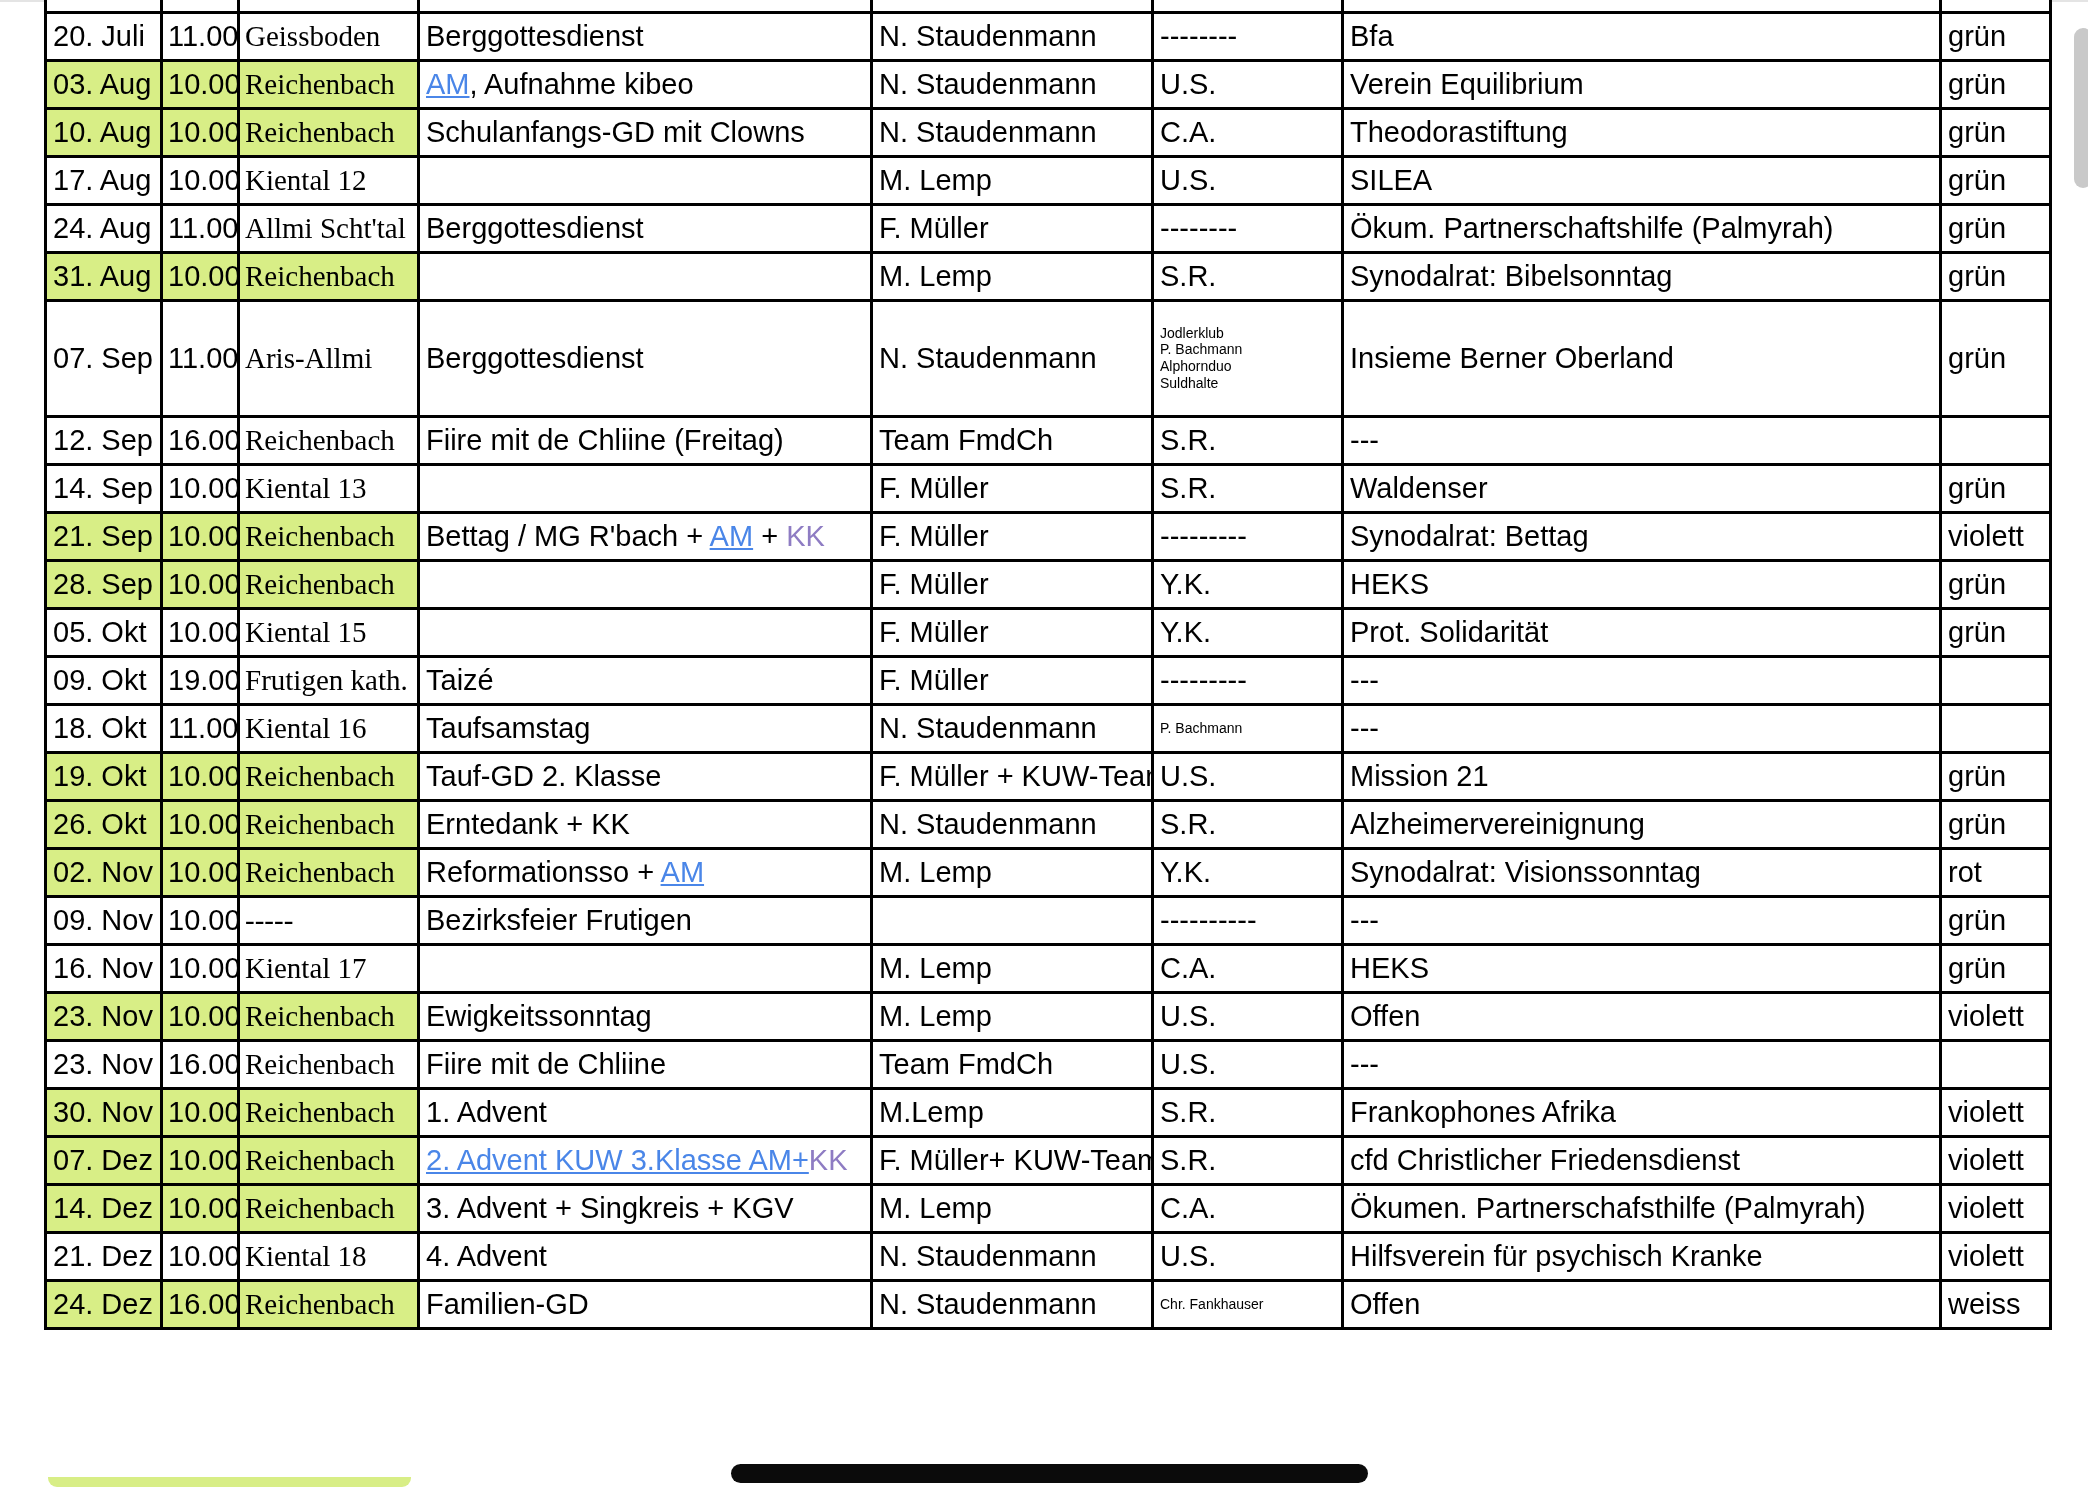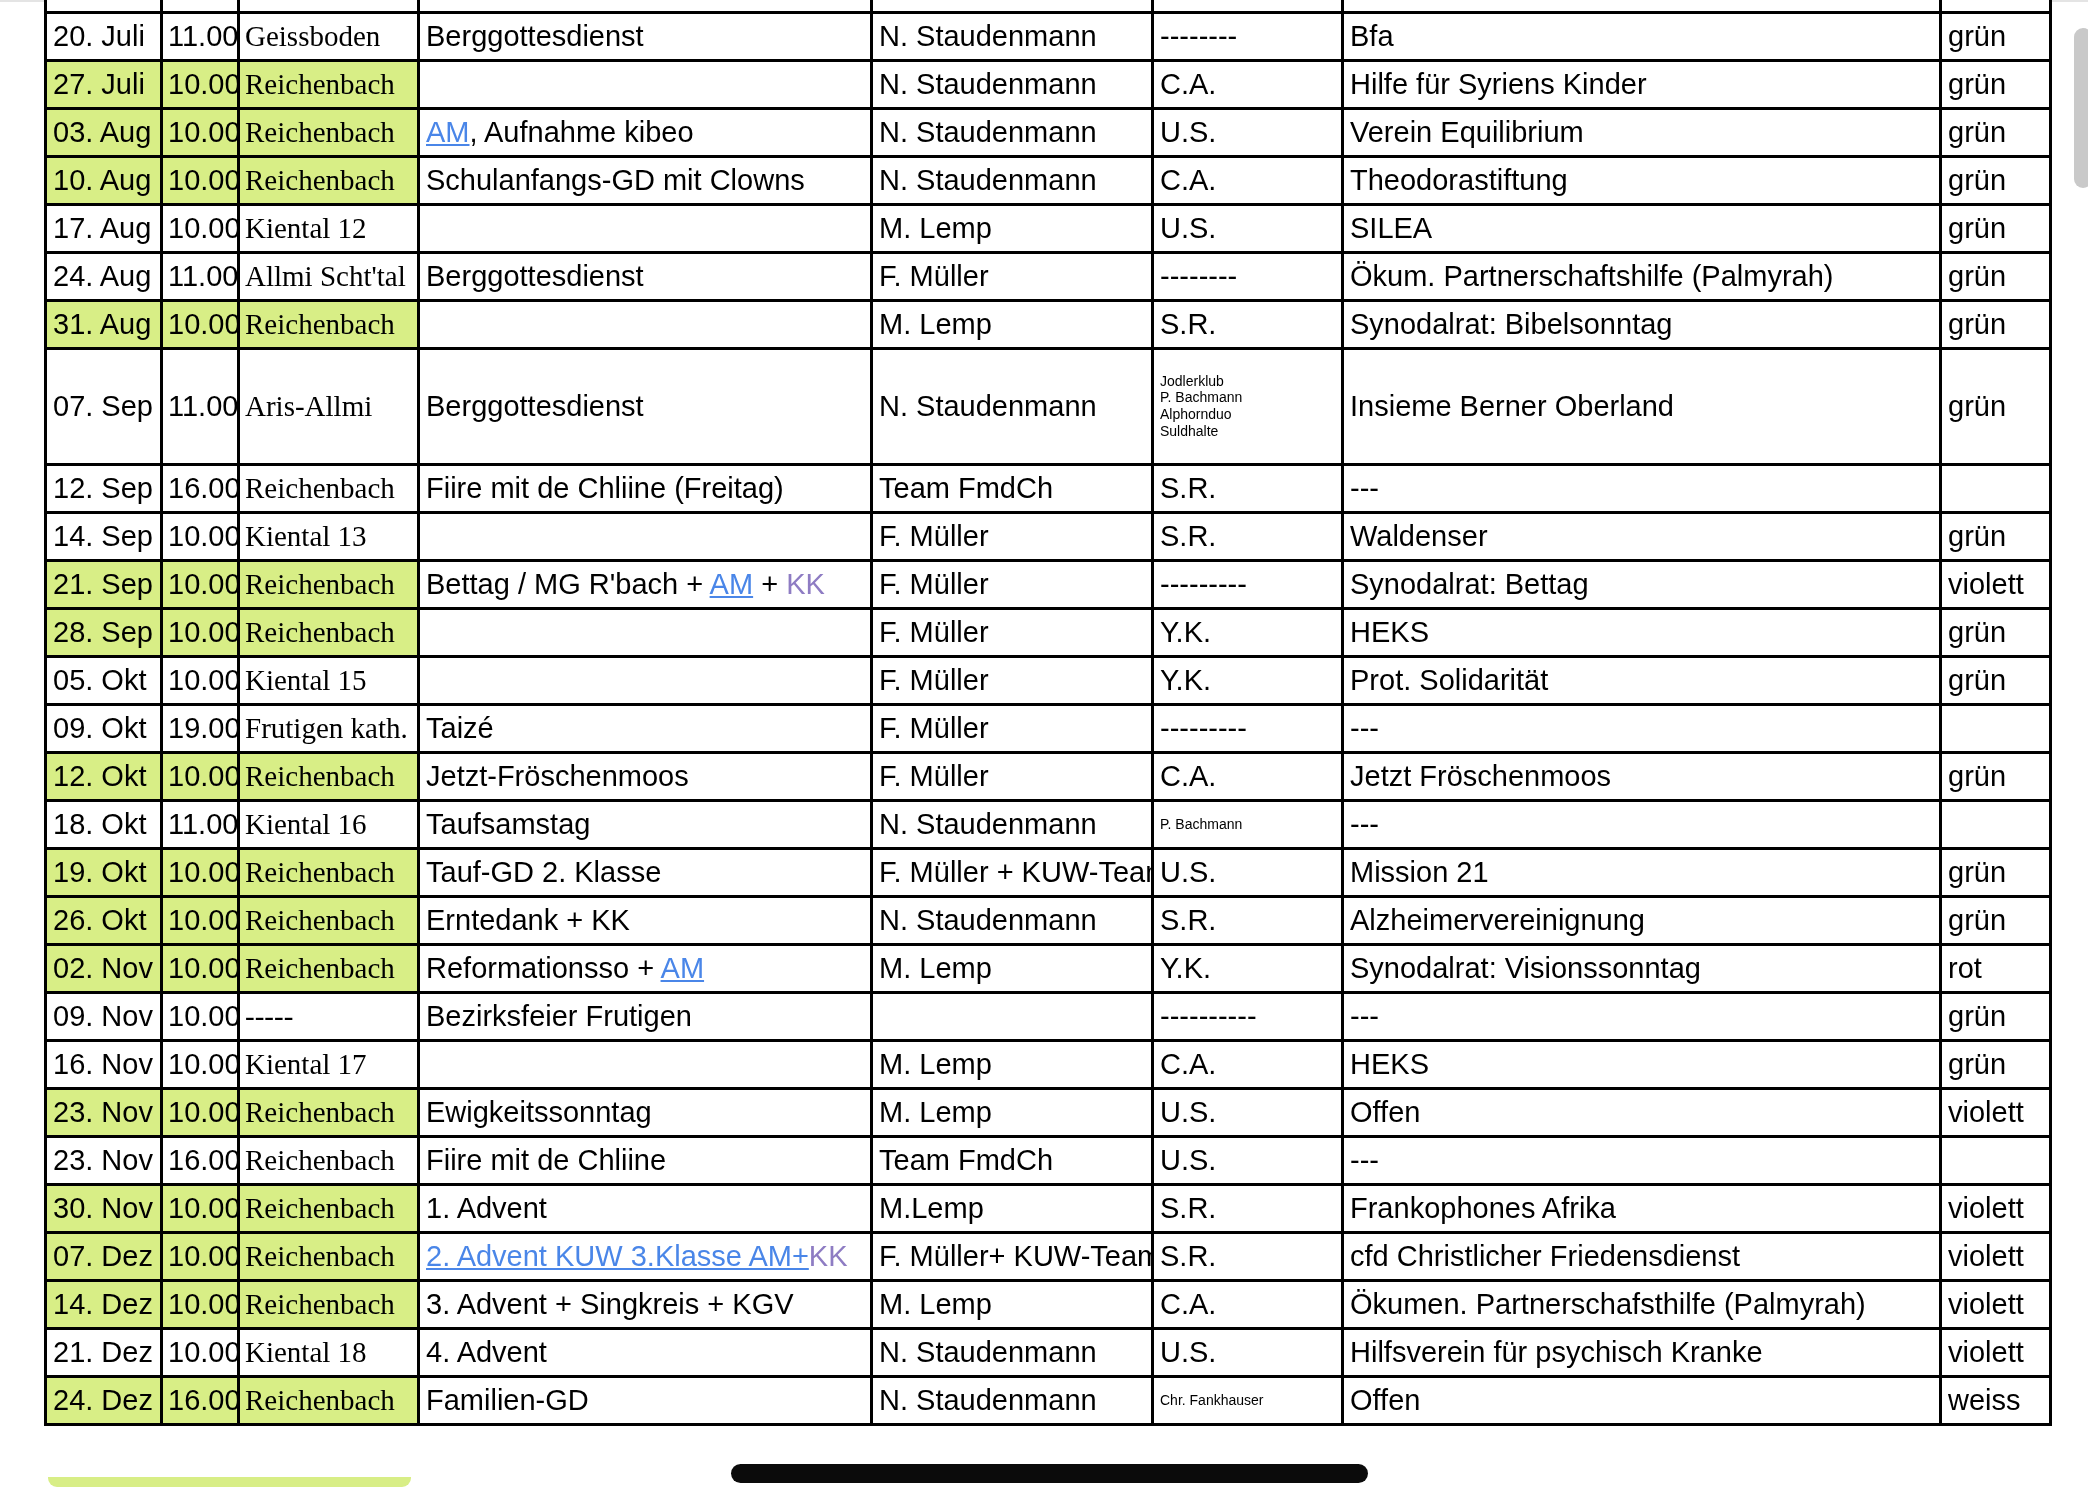--- a/index.html
+++ b/index.html
@@ -89,30 +89,20 @@
         <td class="c-date">20. Juli</td>
         <td class="c-time">11.00</td>
         <td class="c-loc">Geissboden</td>
         <td class="c-desc"><span>Berggottesdienst</span></td>
         <td class="c-leader">N. Staudenmann</td>
         <td class="c-music">--------</td>
         <td class="c-coll">Bfa</td>
         <td class="c-color">grün</td>
       </tr>
       <tr>
-        <td class="c-date hl">27. Juli</td>
-        <td class="c-time hl">10.00</td>
-        <td class="c-loc hl">Reichenbach</td>
-        <td class="c-desc"></td>
-        <td class="c-leader">N. Staudenmann</td>
-        <td class="c-music">C.A.</td>
-        <td class="c-coll">Hilfe für Syriens Kinder</td>
-        <td class="c-color">grün</td>
-      </tr>
-      <tr>
         <td class="c-date hl">03. Aug</td>
         <td class="c-time hl">10.00</td>
         <td class="c-loc hl">Reichenbach</td>
         <td class="c-desc"><span class="c-blue">AM</span><span>, Aufnahme kibeo</span></td>
         <td class="c-leader">N. Staudenmann</td>
         <td class="c-music">U.S.</td>
         <td class="c-coll">Verein Equilibrium</td>
         <td class="c-color">grün</td>
       </tr>
       <tr>
@@ -220,30 +210,20 @@
       </tr>
       <tr>
         <td class="c-date">09. Okt</td>
         <td class="c-time">19.00</td>
         <td class="c-loc">Frutigen kath.</td>
         <td class="c-desc"><span>Taizé</span></td>
         <td class="c-leader">F. Müller</td>
         <td class="c-music">---------</td>
         <td class="c-coll">---</td>
         <td class="c-color"></td>
-      </tr>
-      <tr>
-        <td class="c-date hl">12. Okt</td>
-        <td class="c-time hl">10.00</td>
-        <td class="c-loc hl">Reichenbach</td>
-        <td class="c-desc"><span>Jetzt-Fröschenmoos</span></td>
-        <td class="c-leader">F. Müller</td>
-        <td class="c-music">C.A.</td>
-        <td class="c-coll">Jetzt Fröschenmoos</td>
-        <td class="c-color">grün</td>
       </tr>
       <tr>
         <td class="c-date">18. Okt</td>
         <td class="c-time">11.00</td>
         <td class="c-loc">Kiental 16</td>
         <td class="c-desc"><span>Taufsamstag</span></td>
         <td class="c-leader">N. Staudenmann</td>
         <td class="c-music small">P. Bachmann</td>
         <td class="c-coll">---</td>
         <td class="c-color"></td>

